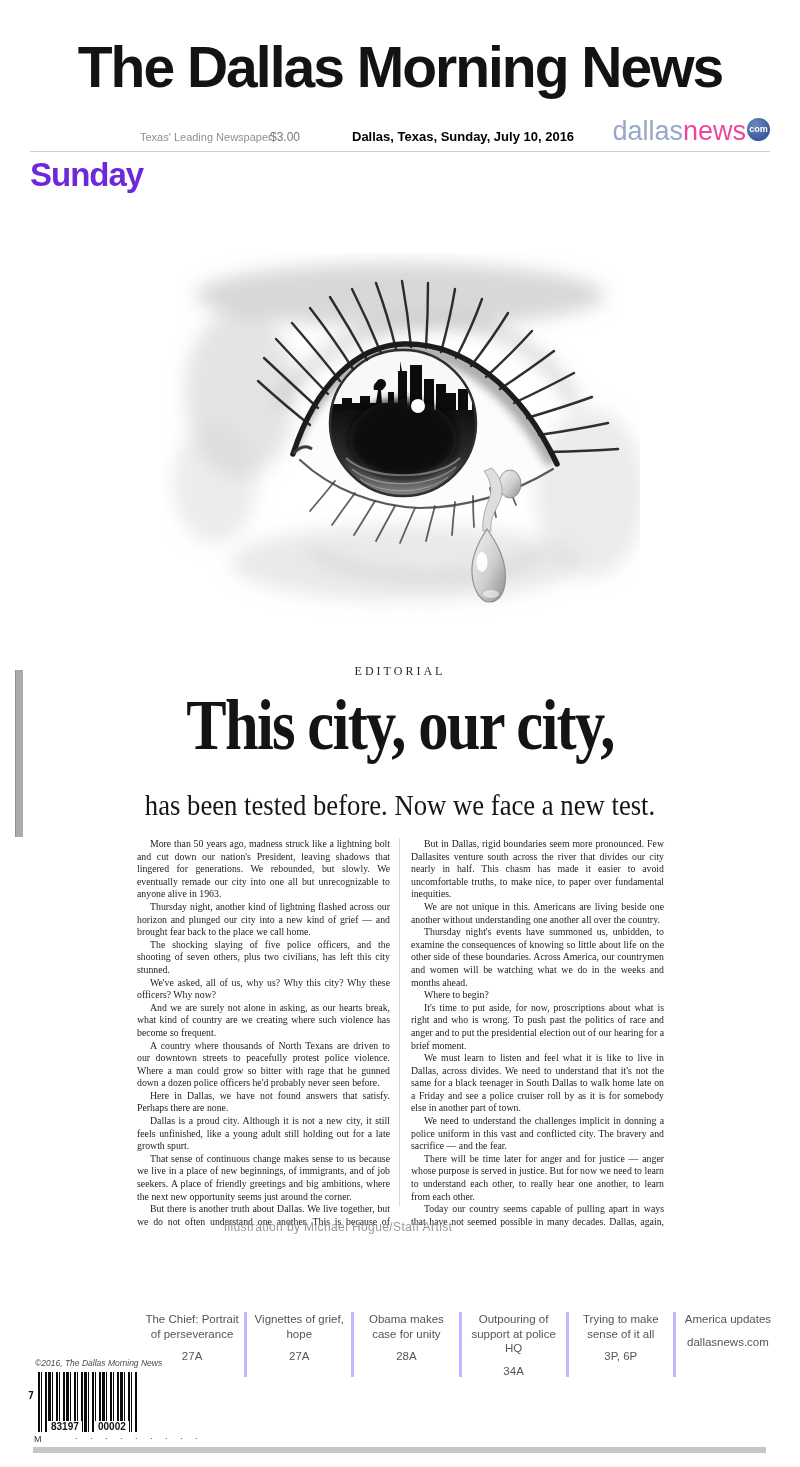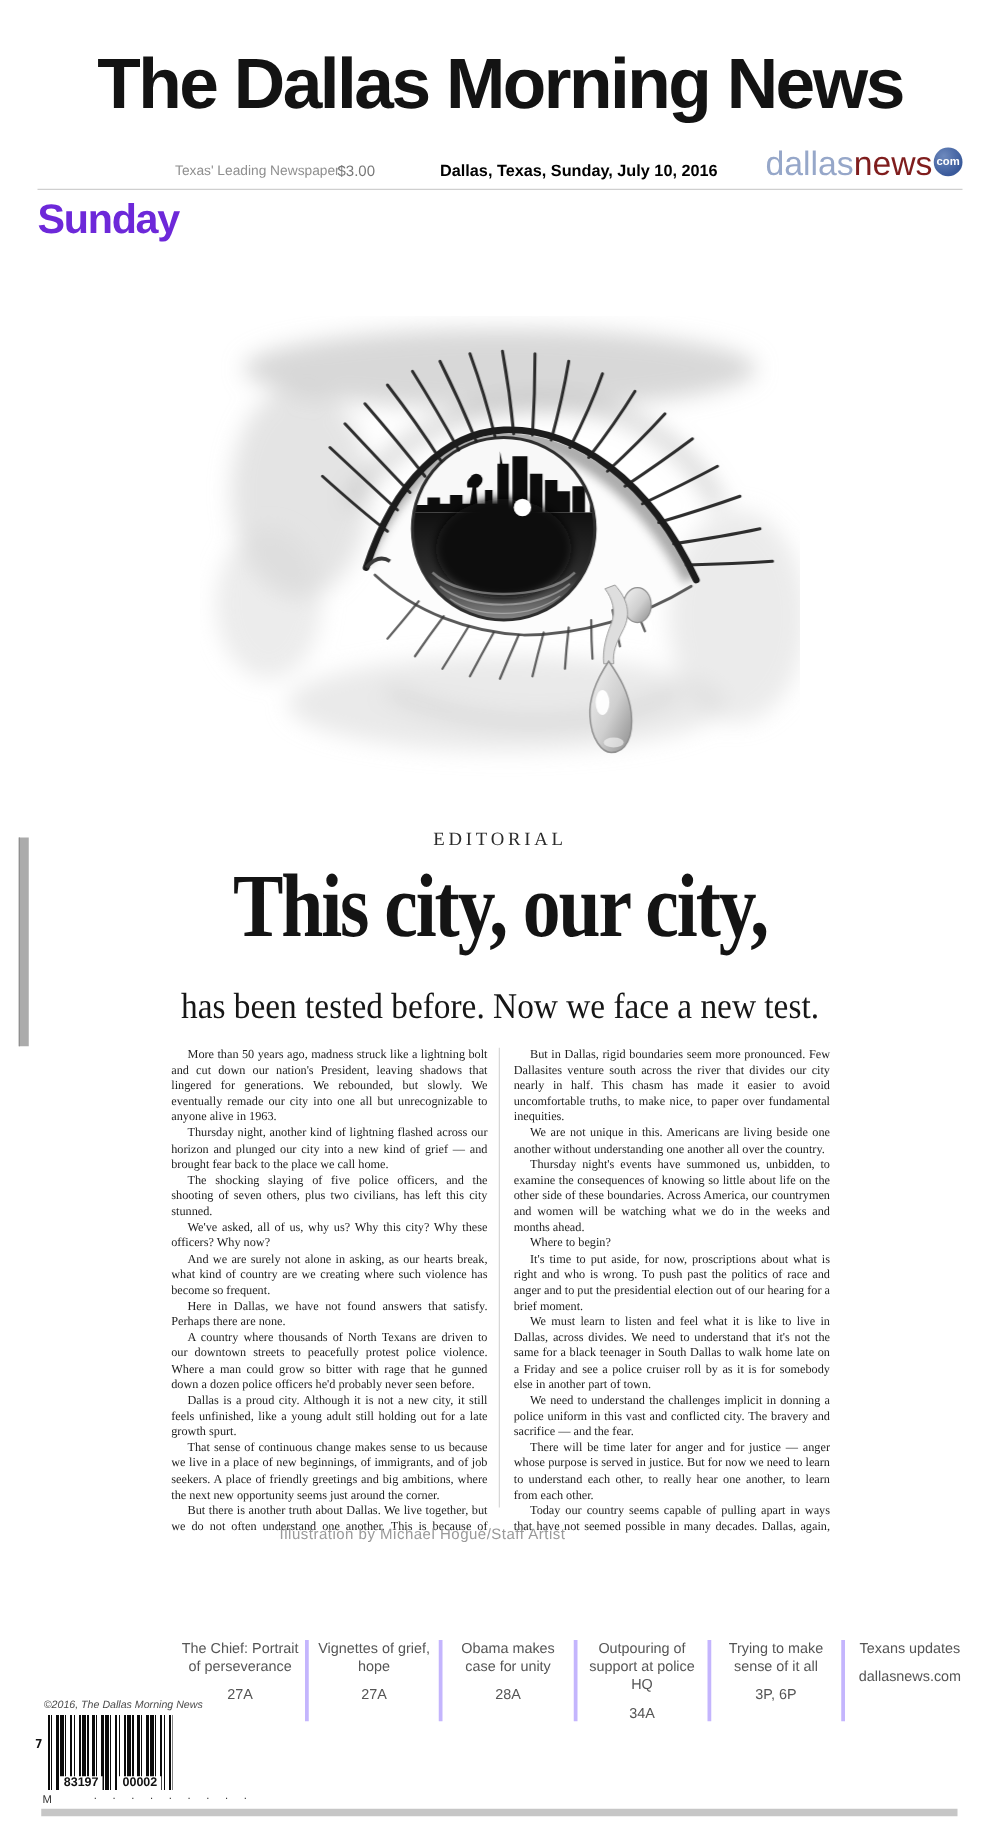--- a/index.html
+++ b/index.html
@@ -14,37 +14,37 @@
   .edition{position:absolute;left:0;top:0;font-family:"Liberation Sans",sans-serif;
            font-weight:bold;font-size:33px;color:#6d28d9;letter-spacing:-1px;margin-top:44px;}
   .tagline{position:absolute;left:110px;top:19px;font-family:"Liberation Sans",sans-serif;
            font-size:11px;color:#8f8f8f;}
   .price{position:absolute;left:240px;top:18px;font-family:"Liberation Sans",sans-serif;
          font-size:12px;color:#777;}
   .pubdate{position:absolute;left:322px;top:17px;font-family:"Liberation Sans",sans-serif;
            font-weight:bold;font-size:13px;color:#000;}
   .sitebrand{position:absolute;right:0;top:4px;font-family:"Liberation Sans",sans-serif;
              font-size:27px;letter-spacing:0;}
-  .sb1{color:#96a7c9;} .sb2{color:#7f1d1d;}
+  .sb1{color:#96a7c9;} .sb2{color:#ec4899;}
   .sbglobe{display:inline-block;width:23px;height:23px;border-radius:50%;
            background:radial-gradient(circle at 35% 30%, #6d89bd, #3a5a9b 70%);
            color:#fff;font-size:9px;font-weight:bold;text-align:center;line-height:23px;
            vertical-align:8px;margin-left:1px;}
   .toprule{position:absolute;top:151px;left:30px;width:740px;height:1px;background:#cfcfcf;}
 
   
   .leftbar{position:absolute;left:15px;top:670px;width:7px;height:167px;
            background:#ababab;border-left:1px solid #8f8f8f;}
 
   
   .illus{position:absolute;left:160px;top:253px;width:480px;height:400px;}
 
   
   .kicker{position:absolute;top:664px;left:0;width:800px;text-align:center;
-          font-size:15px;letter-spacing:3px;color:#2b2b2b;}
+          font-size:12px;letter-spacing:3px;color:#2b2b2b;}
   .headline{position:absolute;top:688px;left:0;width:800px;text-align:center;
             font-weight:bold;font-size:72px;line-height:1.05;color:#141414;
             letter-spacing:-2px;transform:scaleX(.84);transform-origin:center;}
   .subhead{position:absolute;top:789px;left:0;width:800px;text-align:center;
            font-size:29px;color:#161616;transform:scaleX(.92);transform-origin:center;}
 
   .article{position:absolute;top:838px;left:137px;width:532px;height:390px;overflow:hidden;}
   .col{position:absolute;top:0;width:253px;}
   .col-left{left:0;}
   .col-right{left:274px;}
@@ -221,22 +221,22 @@
   <div class="headline">This city, our city,</div>
   <div class="subhead">has been tested before. Now we face a new test.</div>
 
   <div class="article">
     <div class="col col-left">
         <p>More than 50 years ago, madness struck like a lightning bolt and cut down our nation's President, leaving shadows that lingered for generations. We rebounded, but slowly. We eventually remade our city into one all but unrecognizable to anyone alive in 1963.</p>
         <p>Thursday night, another kind of lightning flashed across our horizon and plunged our city into a new kind of grief — and brought fear back to the place we call home.</p>
         <p>The shocking slaying of five police officers, and the shooting of seven others, plus two civilians, has left this city stunned.</p>
         <p>We've asked, all of us, why us? Why this city? Why these officers? Why now?</p>
         <p>And we are surely not alone in asking, as our hearts break, what kind of country are we creating where such violence has become so frequent.</p>
+        <p>A country where thousands of North Texans are driven to our downtown streets to peacefully protest police violence. Where a man could grow so bitter with rage that he gunned down a dozen police officers he'd probably never seen before.</p>
         <p>Here in Dallas, we have not found answers that satisfy. Perhaps there are none.</p>
-        <p>A country where thousands of North Texans are driven to our downtown streets to peacefully protest police violence. Where a man could grow so bitter with rage that he gunned down a dozen police officers he'd probably never seen before.</p>
         <p>Dallas is a proud city. Although it is not a new city, it still feels unfinished, like a young adult still holding out for a late growth spurt.</p>
         <p>That sense of continuous change makes sense to us because we live in a place of new beginnings, of immigrants, and of job seekers. A place of friendly greetings and big ambitions, where the next new opportunity seems just around the corner.</p>
         <p>But there is another truth about Dallas. We live together, but we do not often understand one another. This is because of class, sometimes geography and often race.</p>
       </div>
     <div class="coldivider"></div>
     <div class="col col-right">
         <p>But in Dallas, rigid boundaries seem more pronounced. Few Dallasites venture south across the river that divides our city nearly in half. This chasm has made it easier to avoid uncomfortable truths, to make nice, to paper over fundamental inequities.</p>
         <p>We are not unique in this. Americans are living beside one another without understanding one another all over the country.</p>
         <p>Thursday night's events have summoned us, unbidden, to examine the consequences of knowing so little about life on the other side of these boundaries. Across America, our countrymen and women will be watching what we do in the weeks and months ahead.</p>
         <p>Where to begin?</p>
@@ -273,19 +273,19 @@
       </div>
       <div class="teaser-cell">
         <div class="teaser-title">Outpouring of support at police HQ</div>
         <div class="teaser-page">34A</div>
       </div>
       <div class="teaser-cell">
         <div class="teaser-title">Trying to make sense of it all</div>
         <div class="teaser-page">3P, 6P</div>
       </div>
       <div class="teaser-cell">
-        <div class="teaser-title">Texans updates</div>
+        <div class="teaser-title">America updates</div>
         <div class="teaser-page">dallasnews.com</div>
       </div>
     </div>
 
   <div class="bottombar"></div>
 </div>
 
 </body></html>

